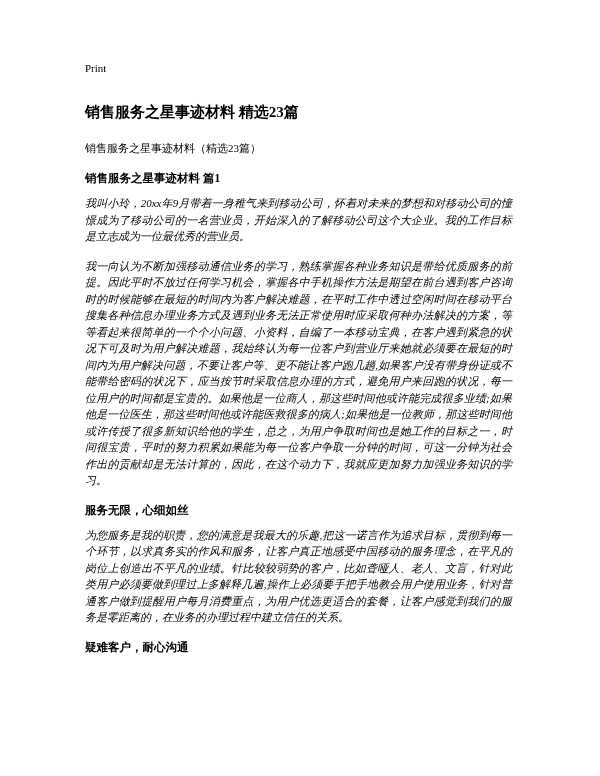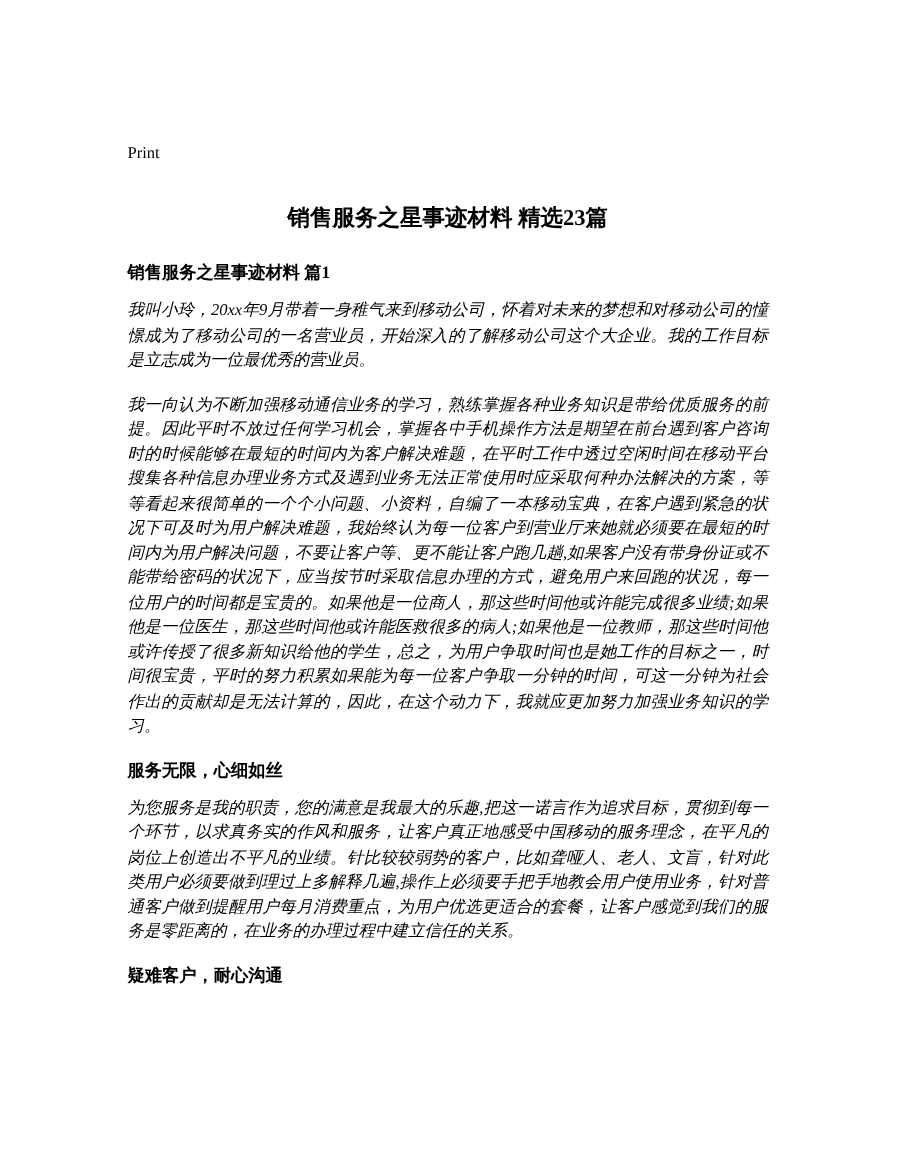--- a/index.html
+++ b/index.html
@@ -10,34 +10,33 @@
   .page {
     position: relative;
     width: 600px;
     height: 688px;
     box-sizing: border-box;
     background: #ffffff;
     padding: 58px 88px 32px 85px;
     font-family: "Liberation Serif", "DejaVu Serif", serif;
     color: #000000;
     overflow: hidden;
-    margin-top: 34px;
   }
   .print-link {
     font-size: 11px;
     line-height: 16px;
     margin-bottom: 14px;
     color: #000000;
     cursor: pointer;
     display: inline-block;
   }
   .doc-title {
     font-size: 15px;
     font-weight: bold;
-    text-align: center;
+    text-align: left;
     margin: 12px 0 18px 0;
     line-height: 20px;
   }
   .doc-subtitle {
     font-size: 11px;
     line-height: 16px;
     margin: 0 0 14px 0;
   }
   .sec-heading {
     font-size: 11.5px;
@@ -60,20 +59,21 @@
 </style>
 </head>
 <body>
 
 <div class="page">
 
   <div class="print-link">Print</div>
 
   <h1 class="doc-title">销售服务之星事迹材料 精选23篇</h1>
 
+  <div class="doc-subtitle">销售服务之星事迹材料（精选23篇）</div>
 
   <h2 class="sec-heading">销售服务之星事迹材料 篇1</h2>
   <p class="para">我叫小玲，20xx年9月带着一身稚气来到移动公司，怀着对未来的梦想和对移动公司的憧憬成为了移动公司的一名营业员，开始深入的了解移动公司这个大企业。我的工作目标是立志成为一位最优秀的营业员。</p>
 
   <p class="para">我一向认为不断加强移动通信业务的学习，熟练掌握各种业务知识是带给优质服务的前提。因此平时不放过任何学习机会，掌握各中手机操作方法是期望在前台遇到客户咨询时的时候能够在最短的时间内为客户解决难题，在平时工作中透过空闲时间在移动平台搜集各种信息办理业务方式及遇到业务无法正常使用时应采取何种办法解决的方案，等等看起来很简单的一个个小问题、小资料，自编了一本移动宝典，在客户遇到紧急的状况下可及时为用户解决难题，我始终认为每一位客户到营业厅来她就必须要在最短的时间内为用户解决问题，不要让客户等、更不能让客户跑几趟,如果客户没有带身份证或不能带给密码的状况下，应当按节时采取信息办理的方式，避免用户来回跑的状况，每一位用户的时间都是宝贵的。如果他是一位商人，那这些时间他或许能完成很多业绩;如果他是一位医生，那这些时间他或许能医救很多的病人;如果他是一位教师，那这些时间他或许传授了很多新知识给他的学生，总之，为用户争取时间也是她工作的目标之一，时间很宝贵，平时的努力积累如果能为每一位客户争取一分钟的时间，可这一分钟为社会作出的贡献却是无法计算的，因此，在这个动力下，我就应更加努力加强业务知识的学习。</p>
 
   <h2 class="sec-heading">服务无限，心细如丝</h2>
   <p class="para">为您服务是我的职责，您的满意是我最大的乐趣,把这一诺言作为追求目标，贯彻到每一个环节，以求真务实的作风和服务，让客户真正地感受中国移动的服务理念，在平凡的岗位上创造出不平凡的业绩。针比较较弱势的客户，比如聋哑人、老人、文盲，针对此类用户必须要做到理过上多解释几遍,操作上必须要手把手地教会用户使用业务，针对普通客户做到提醒用户每月消费重点，为用户优选更适合的套餐，让客户感觉到我们的服务是零距离的，在业务的办理过程中建立信任的关系。</p>
 
   <h2 class="sec-heading">疑难客户，耐心沟通</h2>

